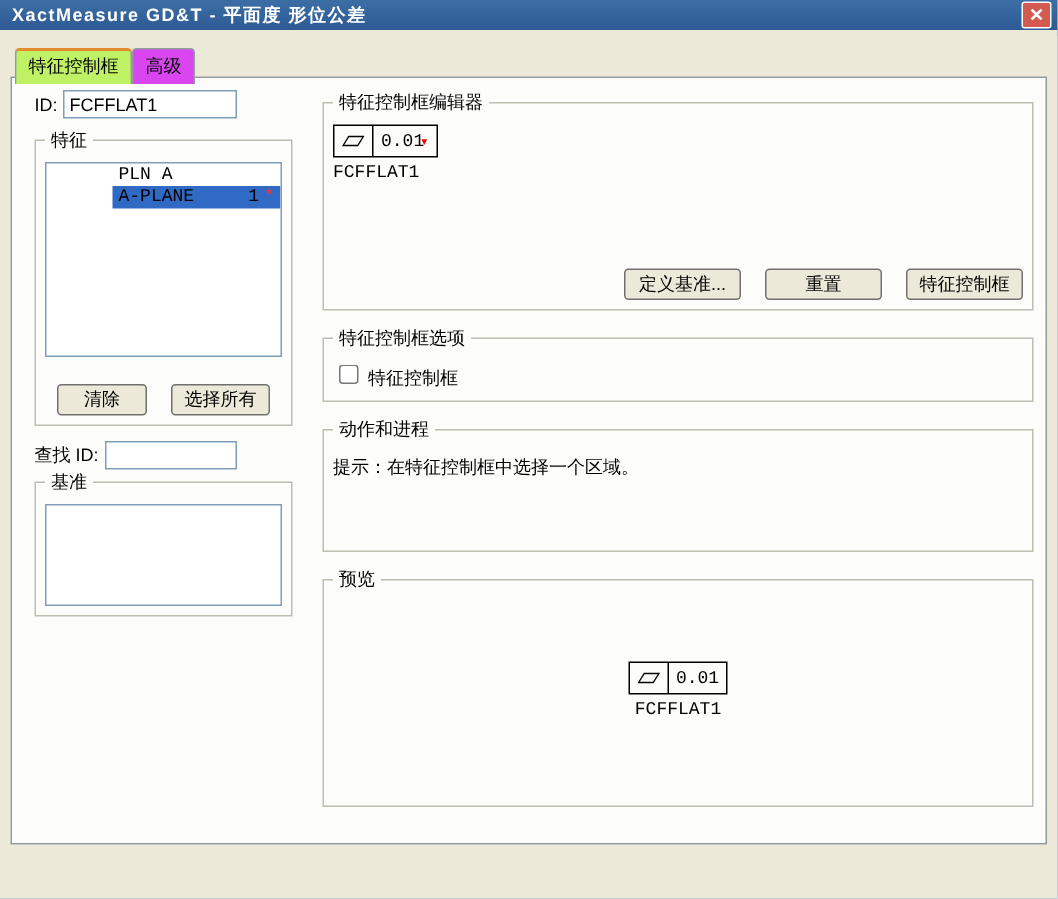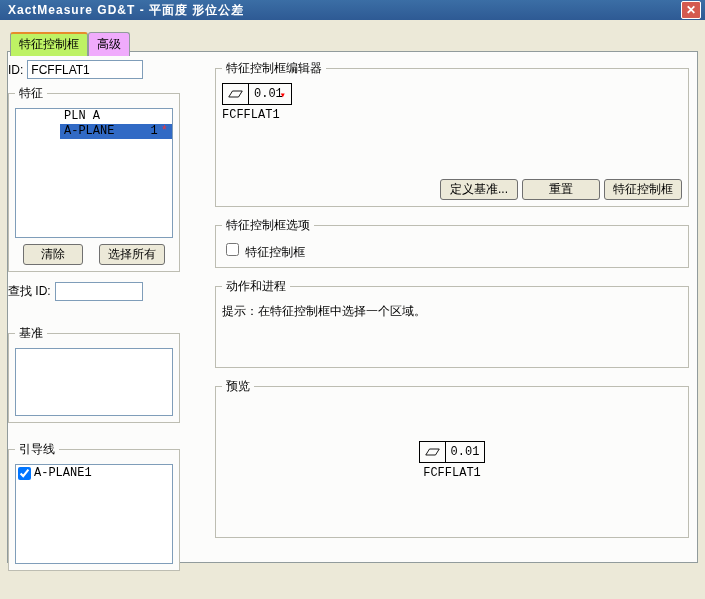--- a/index.html
+++ b/index.html
@@ -40,21 +40,21 @@
   top: 24px; left: 0; right: 0; bottom: 0;
   background: #ece9d8;
 }
 .tabstrip {
   display: flex;
   padding: 8px 0 0 10px;
   position: relative;
   z-index: 2;
 }
 .tab {
-  background: #f0abfc;
+  background: #d946ef;
   border: 1px solid #919b9c;
   border-bottom: none;
   padding: 3px 8px;
   margin-right: 0px;
   cursor: pointer;
   position: relative;
   border-radius: 3px 3px 0 0;
 }
 .tab.active {
   background: #bef264;
@@ -64,21 +64,21 @@
 }
 .tabpanel {
   position: absolute;
   top: 27px; left: 7px; right: 7px; bottom: 36px;
   border: 1px solid #919b9c;
   background: #fcfcfb;
   z-index: 1;
 }
 .leftcol {
   position: absolute;
-  top: 8px; left: 0; width: 172px; bottom: 8px;
+  top: 8px; left: 15px; width: 172px; bottom: 8px;
 }
 .rightcol {
   position: absolute;
   top: 8px; left: 188px; right: 8px; bottom: 8px; margin-left: 19px;
 }
 fieldset {
   border: 1px solid #bdbdb2;
   padding: 6px;
   margin: 0 0 10px 0;
   background: #fcfcfb;
@@ -113,21 +113,21 @@
   border: 1px solid #707070;
   border-radius: 3px;
   height: 21px;
   padding: 0 8px;
   font-family: inherit;
   font-size: 12px;
   cursor: pointer;
   min-width: 60px;
 }
 .btn-wide { min-width: 78px; }
-.btn-row-right { display: flex; justify-content: flex-end; gap: 4px; margin-top: 6px; }
+.btn-row-right { display: flex; justify-content: flex-end; gap: 16px; margin-top: 6px; }
 .emptybox {
   border: 1px solid #7f9db9;
   background: #fff;
   height: 68px;
 }
 .leaderbox {
   border: 1px solid #7f9db9;
   background: #fff;
   height: 100px;
   font-family: "Courier New", monospace;
@@ -195,45 +195,36 @@
           <label>ID:</label>
           <input class="text-input" style="width: 116px;" value="FCFFLAT1">
         </div>
 
         <fieldset>
           <legend>特征</legend>
           <div class="listbox">
             <div>PLN A</div>
             <div class="selected"><span>A-PLANE</span>     <span>1</span></div>
           </div>
-          <div style="display:flex; gap:16px; margin-top:6px; justify-content:center;">
+          <div style="display:flex; gap:16px; margin-top:18px; justify-content:center;">
             <button class="btn">清除</button>
             <button class="btn">选择所有</button>
           </div>
         </fieldset>
 
-        <div class="row" style="margin-bottom:24px;">
+        <div class="row" style="margin-bottom:0;">
           <label>查找 ID:</label>
           <input class="text-input" style="width: 88px;" value="">
         </div>
 
         <fieldset>
           <legend>基准</legend>
           <div class="emptybox"></div>
         </fieldset>
 
-        <fieldset style="margin-top:18px;">
-          <legend>引导线</legend>
-          <div class="leaderbox">
-            <div class="leader-item">
-              <input type="checkbox" checked="" style="">
-              <span>A-PLANE</span>     <span>1</span>
-            </div>
-          </div>
-        </fieldset>
 
       </div>
 
       <div class="rightcol">
 
         <fieldset>
           <legend>特征控制框编辑器</legend>
           <div style="min-height:90px;">
             <div style="display:inline-block;">
               <div class="fcf-box">

